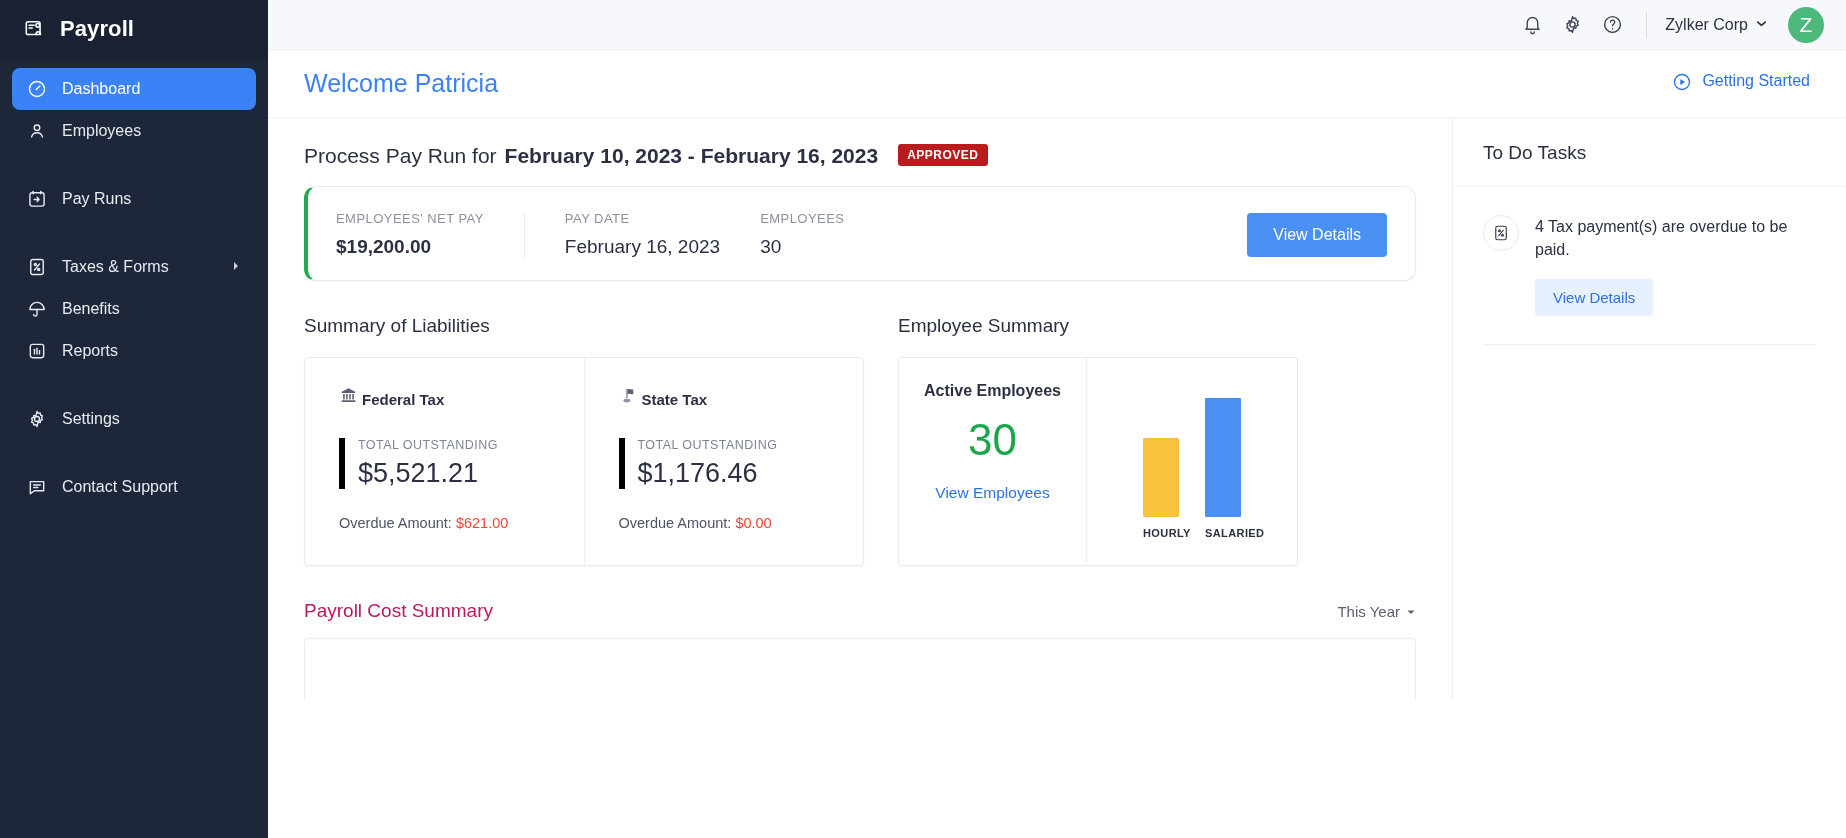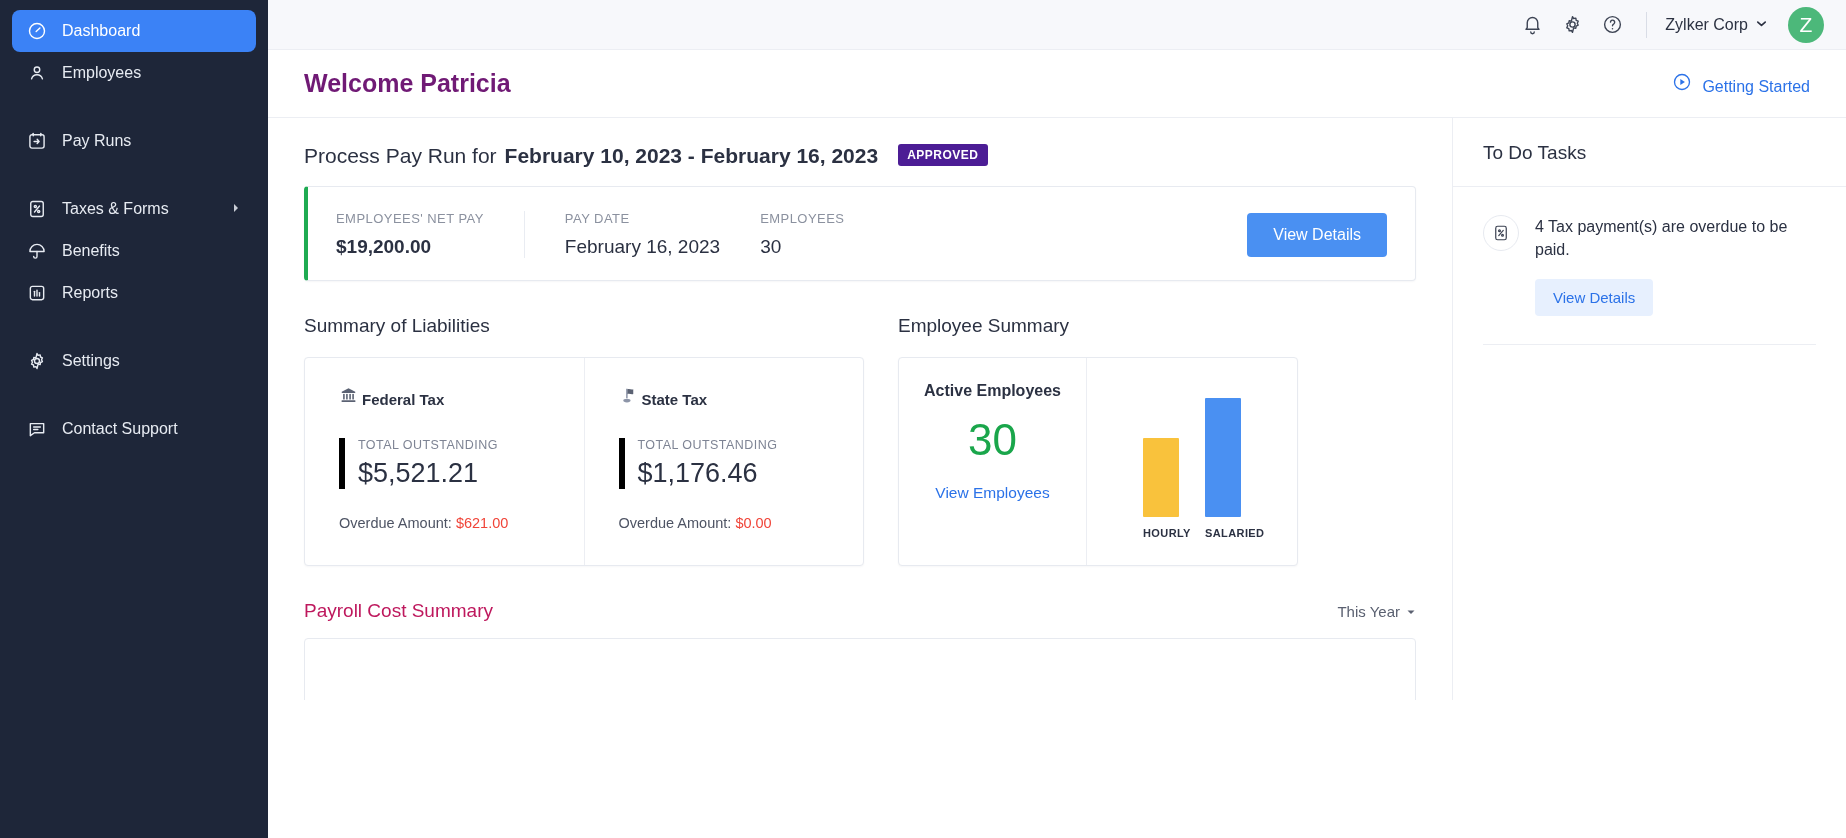--- a/index.html
+++ b/index.html
@@ -64,23 +64,23 @@
     display: flex; align-items: center; justify-content: center;
     font-size: 21px; font-weight: 500; margin-left: 16px; cursor: pointer;
   }
 
   .welcome-bar {
     height: 68px; flex: 0 0 68px;
     display: flex; align-items: center; justify-content: space-between;
     padding: 0 36px 0 36px;
     border-bottom: 1px solid #eceef3;
   }
-  .welcome-title { font-size: 25px; color: #701a75; font-weight: 700; }
+  .welcome-title { font-size: 25px; color: #3b82f6; font-weight: 400; }
   .getting-started {
-    display: flex; align-items: flex-end; gap: 10px;
+    display: flex; align-items: flex-start; gap: 10px;
     color: #2b72e8; font-size: 16px; cursor: pointer;
   }
 
   .body-area { flex: 1; display: flex; min-height: 0; }
   .content {
     flex: 1; min-width: 0; padding: 26px 36px 0 36px; overflow: hidden;
   }
   .right-panel {
     width: 394px; flex: 0 0 394px;
     border-left: 1px solid #eceef3;
@@ -88,28 +88,28 @@
   }
 
   
   .payrun-head {
     font-size: 21px; color: #2b3142; font-weight: 400;
     display: flex; align-items: center; gap: 8px; flex-wrap: wrap;
     margin-bottom: 18px;
   }
   .payrun-head b { font-weight: 700; }
   .badge-approved {
-    background: #4c1d95; color: #ffffff;
+    background: #b91c1c; color: #ffffff;
     font-size: 12px; font-weight: 700; letter-spacing: .5px;
     padding: 4px 9px; border-radius: 3px; margin-left: 12px;
     position: relative; top: -1px;
   }
   .payrun-card {
     border: 1px solid #e7eaf0; border-left: 4px solid #1fab52;
-    border-radius: 4px; background: #ffffff;
+    border-radius: 12px; background: #ffffff;
     box-shadow: 0 1px 2px rgba(20,30,60,.04);
   }
   .payrun-top { display: flex; align-items: center; padding: 24px 28px 22px 28px; }
   .stat { padding-right: 40px; }
   .stat.divided { border-left: 1px solid #e9ecf2; padding-left: 40px; }
   .stat-label { font-size: 13px; color: #8b919f; letter-spacing: .45px; margin-bottom: 10px; }
   .stat-value { font-size: 19px; color: #2b3142; }
   .stat-value.strong { font-weight: 700; }
   .btn-primary {
     margin-left: auto;
@@ -176,20 +176,32 @@
     padding: 10px 18px; cursor: pointer;
   }
   .todo-rule { margin: 28px 30px 0 30px; border-top: 1px solid #eceef3; }
 </style>
 </head>
 <body>
 
 <div class="app">
 
   <aside class="sidebar">
+    <div class="brand">
+      <span class="nav-icon">
+        <svg width="24" height="24" viewBox="0 0 24 24" fill="none" stroke="#ffffff" stroke-width="1.7" stroke-linecap="round" stroke-linejoin="round">
+          <rect x="2.5" y="4" width="15" height="14" rx="2"></rect>
+          <line x1="5.5" y1="8" x2="11" y2="8"></line>
+          <line x1="5.5" y1="11" x2="9" y2="11"></line>
+          <circle cx="15" cy="8" r="2"></circle>
+          <path d="M13 18c0-2 1-3 2.5-3s2.5 1 2.5 3"></path>
+        </svg>
+      </span>
+      <span class="brand-name">Payroll</span>
+    </div>
 
     <nav class="nav">
       <div class="nav-item active">
         <span class="nav-icon">
           <svg width="20" height="20" viewBox="0 0 24 24" fill="none" stroke="currentColor" stroke-width="1.7" stroke-linecap="round">
               <circle cx="12" cy="12" r="9"></circle>
               <path d="M15.5 8.5L11 12.5"></path>
             </svg>
         </span>
         <span class="label">Dashboard</span>

